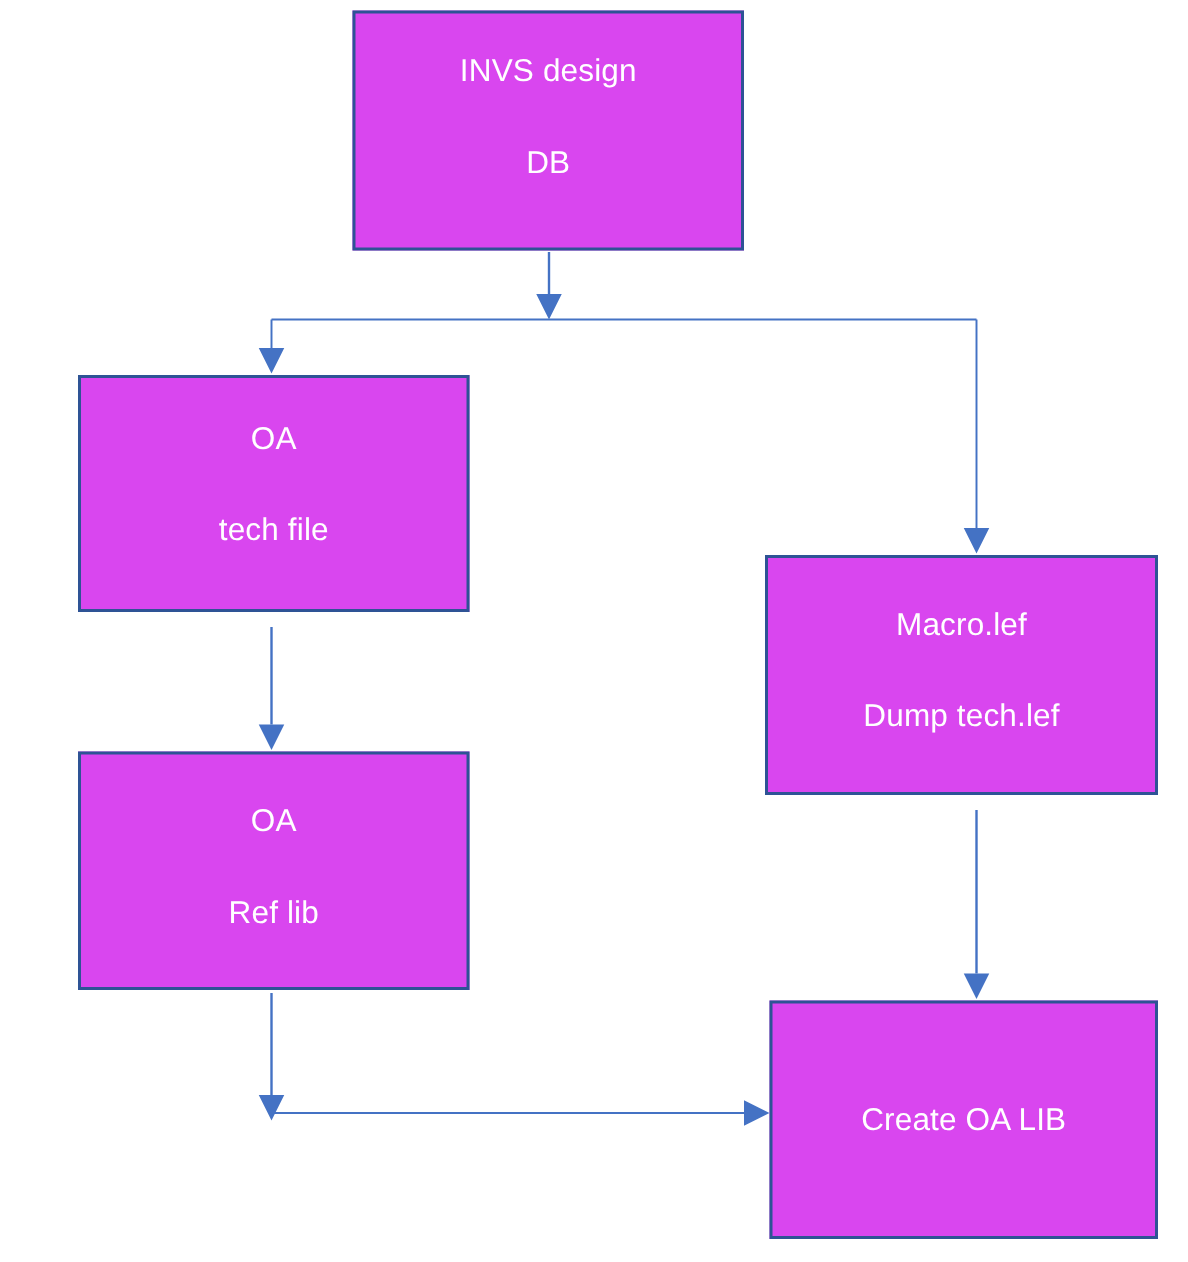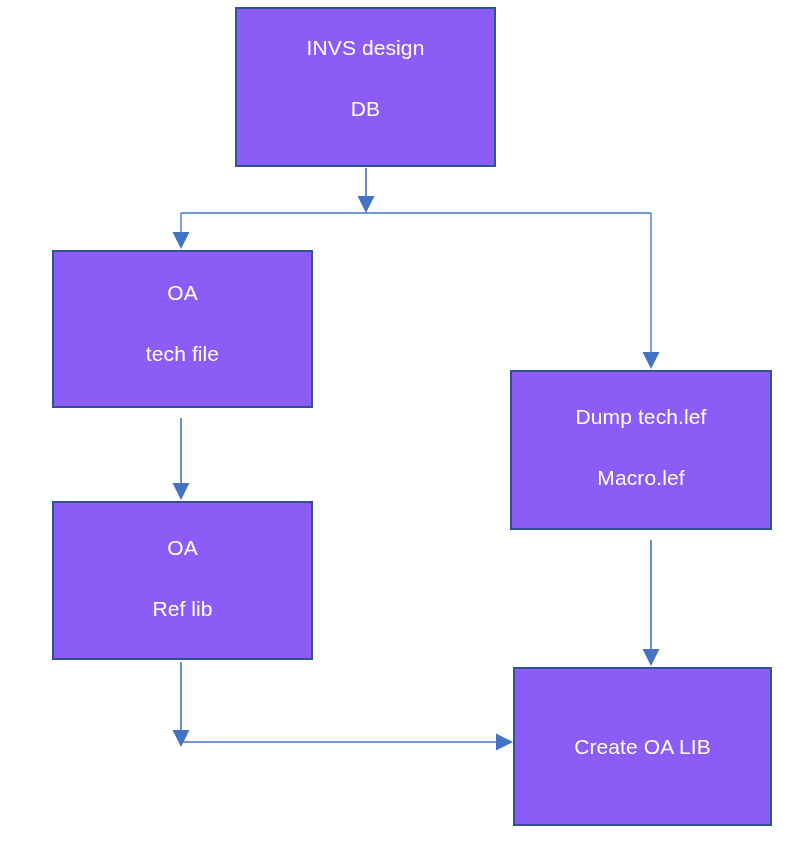--- a/index.html
+++ b/index.html
@@ -24,21 +24,21 @@
     position: absolute;
     top: 0;
     left: 0;
     width: 792px;
     height: 841px;
     display: block;
   }
   .node-box {
     position: absolute;
     box-sizing: border-box;
-    background: #8b5cf6;
+    background: #d946ef;
     border: 2px solid #2E5395;
     display: flex;
     flex-direction: column;
     align-items: center;
     justify-content: center;
     color: #FFFFFF;
     font-family: "Liberation Sans", sans-serif;
     font-size: 21px;
     line-height: 33px;
     letter-spacing: 0.1px;
@@ -108,21 +108,21 @@
     <span class="node-line nudge-up-2">OA</span>
     <span class="node-line nudge-up-2">tech file</span>
   </div>
 
   <div class="node-box" style="left:52px; top:501px; width:261px; height:159px;">
     <span class="node-line nudge-up-1">OA</span>
     <span class="node-line nudge-up-1">Ref lib</span>
   </div>
 
   <div class="node-box" style="left:510px; top:370px; width:262px; height:160px;">
+    <span class="node-line nudge-up-1">Macro.lef</span>
     <span class="node-line nudge-up-1">Dump tech.lef</span>
-    <span class="node-line nudge-up-1">Macro.lef</span>
   </div>
 
   <div class="node-box" style="left:513px; top:667px; width:259px; height:159px;">
     <span class="node-line">Create OA LIB</span>
   </div>
 
 </div>
 
 </body></html>

